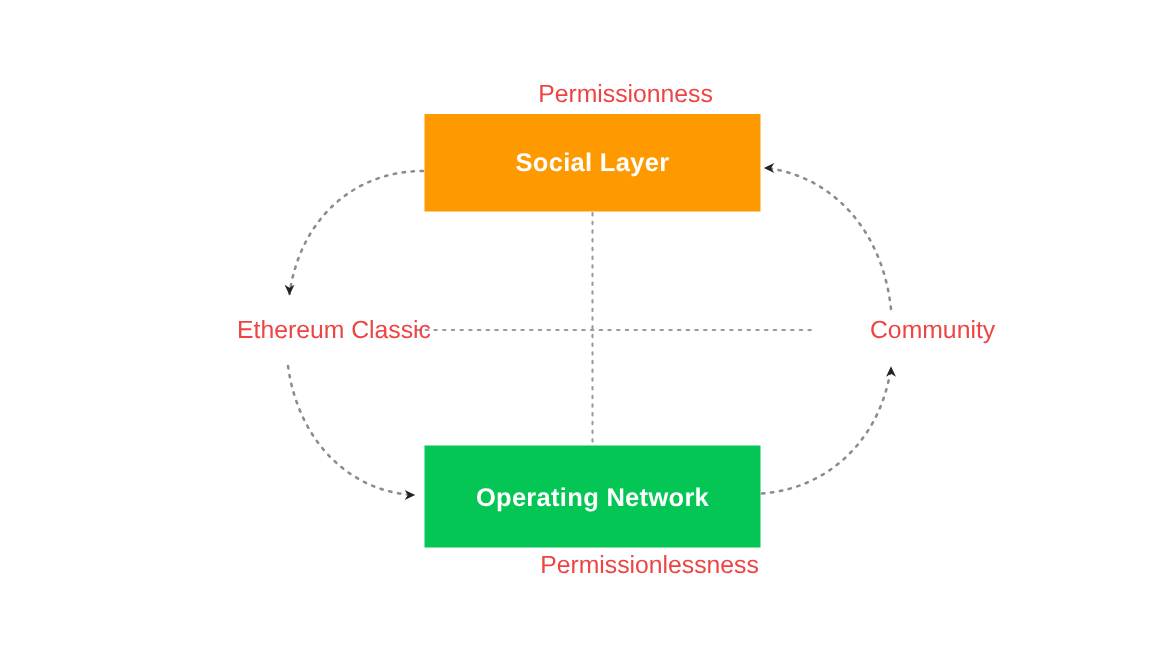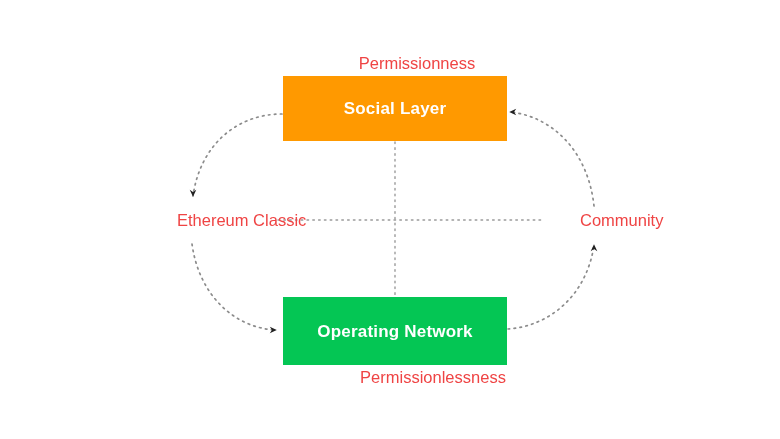--- a/index.html
+++ b/index.html
@@ -70,21 +70,20 @@
   }
   #permissionlessness-label {
     left: 16px;
     top: 369px;
     width: 780px;
     text-align: center;
   }
   #ethereum-classic-label {
     left: 131px;
     top: 212px;
-    margin-left: 19px;
   }
   #community-label {
     left: 553px;
     top: 212px;
     text-align: center;
   }
 </style>
 </head>
 <body>
 

